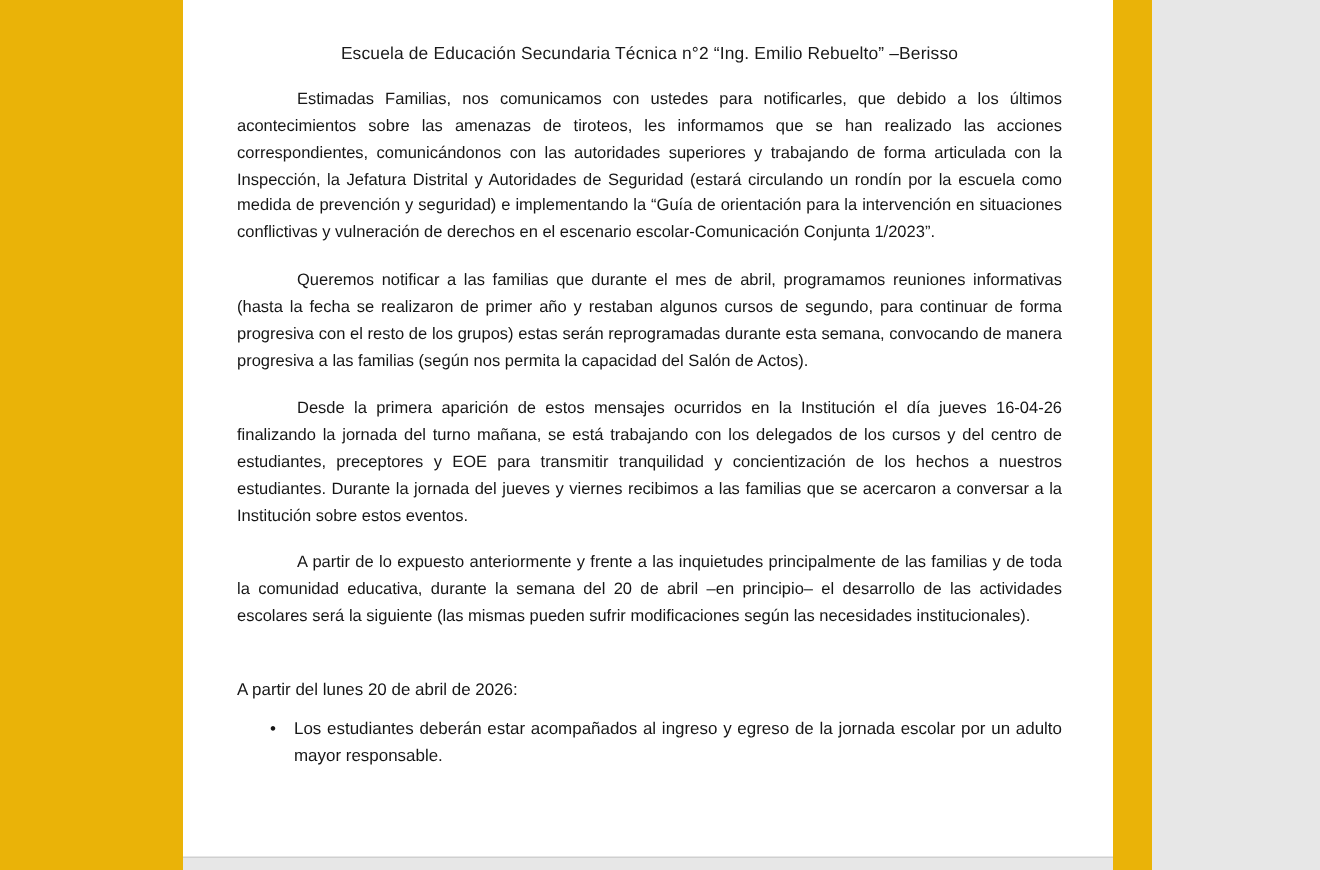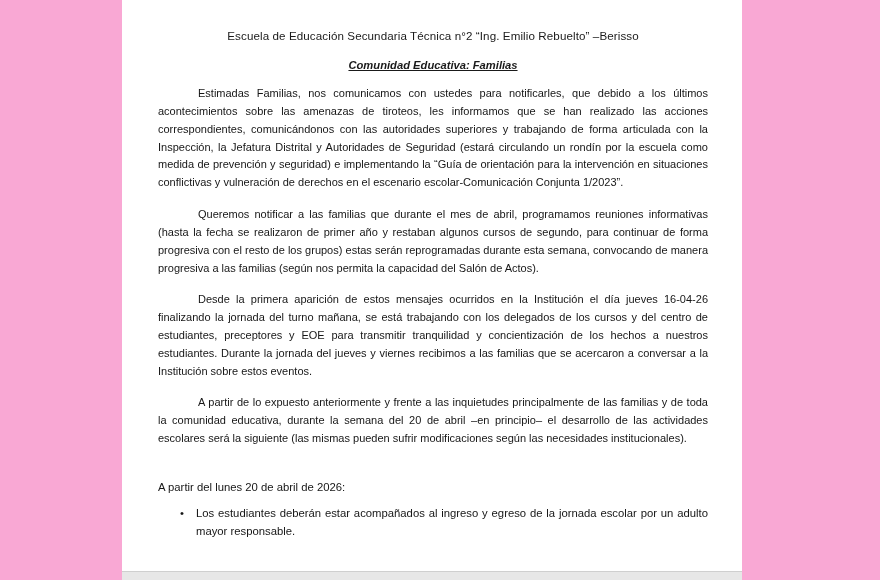--- a/index.html
+++ b/index.html
@@ -8,23 +8,23 @@
   }
   body {
     width: 880px;
     height: 580px;
     background: #e7e7e7;
     font-family: "Liberation Sans", sans-serif;
     overflow: hidden;
   }
   .viewer {
     position: relative;
-    width: 880px;
+    width: 768px;
     height: 580px;
-    background: #f9a8d4;
+    background: #eab308;
   }
   .page {
     position: absolute;
     left: 122px;
     top: 0;
     width: 620px;
     height: 572px;
     background: #ffffff;
     box-shadow: 0 0 0 0 rgba(0,0,0,0);
     overflow: hidden;
@@ -157,21 +157,20 @@
 
   <div class="page-edge-left"></div>
   <div class="page-edge-right"></div>
 
   <div class="page">
     <div class="content">
 
       <p class="doc-title">Escuela de Educación Secundaria Técnica n°2 “Ing. Emilio Rebuelto” –Berisso</p>
 
 
-      <p class="addressee"><span>Comunidad Educativa: Familias</span></p>
 
       <p class="para">Estimadas Familias, nos comunicamos con ustedes para notificarles,  que debido a los últimos acontecimientos sobre las amenazas de tiroteos, les informamos que se han realizado las acciones correspondientes, comunicándonos con las autoridades superiores y trabajando de forma articulada con la Inspección, la Jefatura Distrital y Autoridades de Seguridad (estará circulando un rondín por la escuela como medida de prevención y seguridad) e implementando la “Guía de orientación para la intervención en situaciones conflictivas y vulneración de derechos en el escenario escolar-Comunicación Conjunta 1/2023”.</p>
 
       <p class="para">Queremos notificar a las familias que durante el mes de abril, programamos reuniones informativas (hasta la fecha se realizaron de primer año y restaban algunos cursos de segundo, para continuar de forma progresiva con el resto de los grupos) estas serán reprogramadas durante esta semana, convocando de manera progresiva a las familias (según nos permita la capacidad del Salón de Actos).</p>
 
       <p class="para">Desde la primera aparición de estos mensajes ocurridos en la Institución el día jueves 16-04-26 finalizando la jornada del turno mañana, se está trabajando con los delegados de los cursos y del centro de estudiantes, preceptores y EOE para transmitir tranquilidad y concientización de los hechos a nuestros estudiantes. Durante la jornada del jueves y viernes  recibimos a las familias que se acercaron a conversar a la Institución sobre estos eventos.</p>
 
       <p class="para">A partir de lo expuesto anteriormente y  frente a las inquietudes principalmente de las familias y de toda la comunidad educativa, durante la semana del 20 de abril –en principio– el desarrollo de las actividades escolares será la siguiente (las mismas pueden sufrir modificaciones según las necesidades institucionales).</p>
 
       <p class="lead-line">A partir del lunes 20 de abril de 2026:</p>

